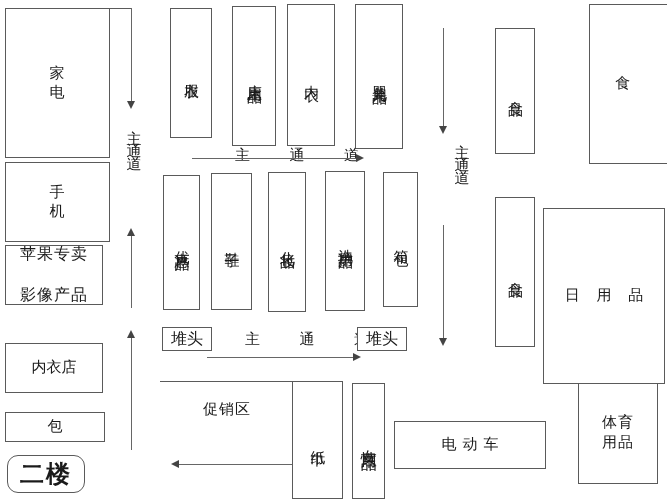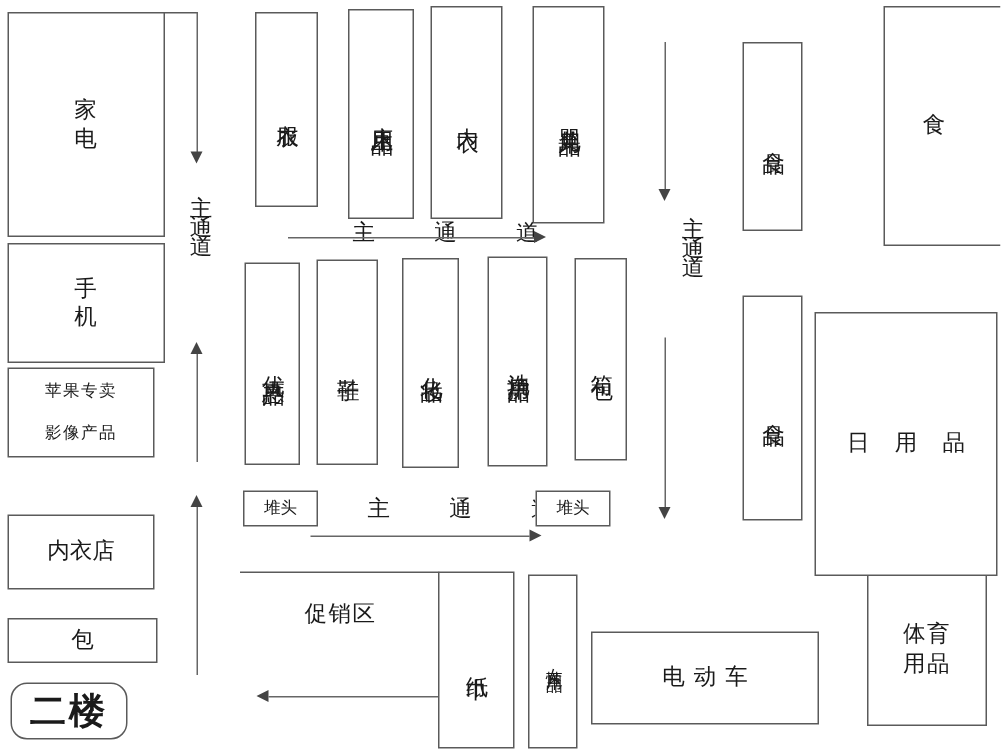--- a/index.html
+++ b/index.html
@@ -38,21 +38,21 @@
     letter-spacing: 2px;
     white-space: nowrap;
   }
   
   .stack {
     white-space: pre-line;
     letter-spacing: 1px;
   }
   .wide-sp { letter-spacing: 10px; text-indent: 10px; }
   .mid-sp  { letter-spacing: 6px;  text-indent: 6px; margin-top: 36px; }
-  .small   { font-size: 11px; text-align: right; }
+  .small   { font-size: 16px; text-align: right; }
   .bold-big {
     font-weight: bold;
     font-size: 24px;
     letter-spacing: 2px;
   }
   
   .label {
     position: absolute;
     color: #1a1a1a;
     font-size: 15px;
@@ -177,21 +177,21 @@
   <div class="label" style="left:203px; top:400px; letter-spacing:1px;text-align:center;">促销区</div>
 
 
   <div class="arrow-lt" style="left:171px; top:460px;"></div>
   <div class="hline" style="left:179px; top:464px; width:114px;"></div>
 
   <div class="box vtext" style="left:292px; top:381px; width:51px; height:118px;">纸巾</div>
 
   <div class="box vtext small" style="left:352px; top:383px; width:33px; height:116px;">女性用品</div>
 
-  <div class="box mid-sp" style="left:394px; top:385px; width:152px; height:62px;">电动车</div>
+  <div class="box mid-sp" style="left:394px; top:385px; width:152px; height:48px;">电动车</div>
 
 
   <div class="box stack" style="left:578px; top:381px; width:80px; height:103px;">体育
 用品</div>
 
   <div class="vline" style="left:443px; top:28px; height:100px;"></div>
   <div class="arrow-dn" style="left:439px; top:126px;"></div>
 
   <div class="vlabel" style="left:452px; top:132px;">主通道</div>
 

